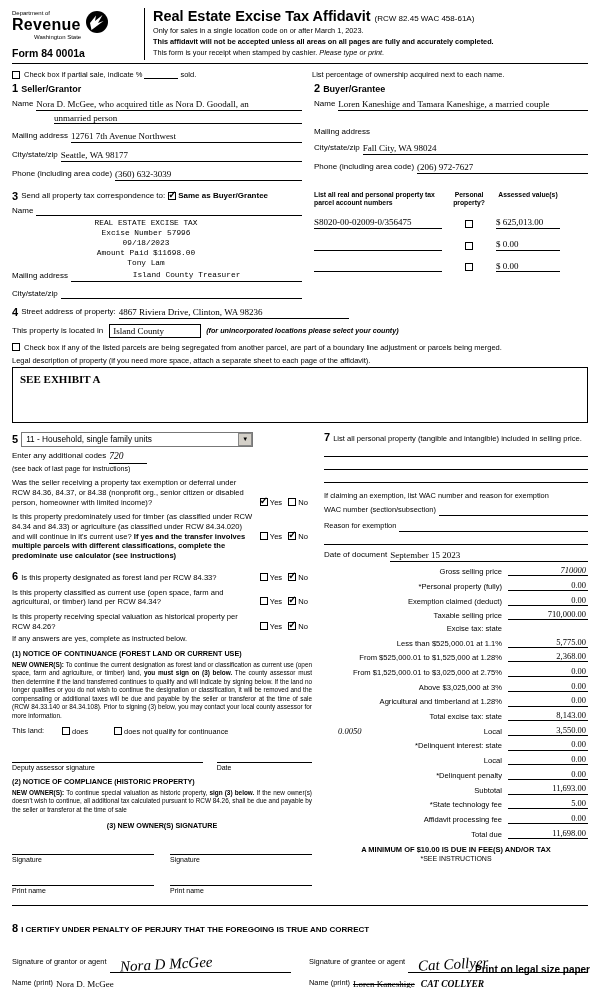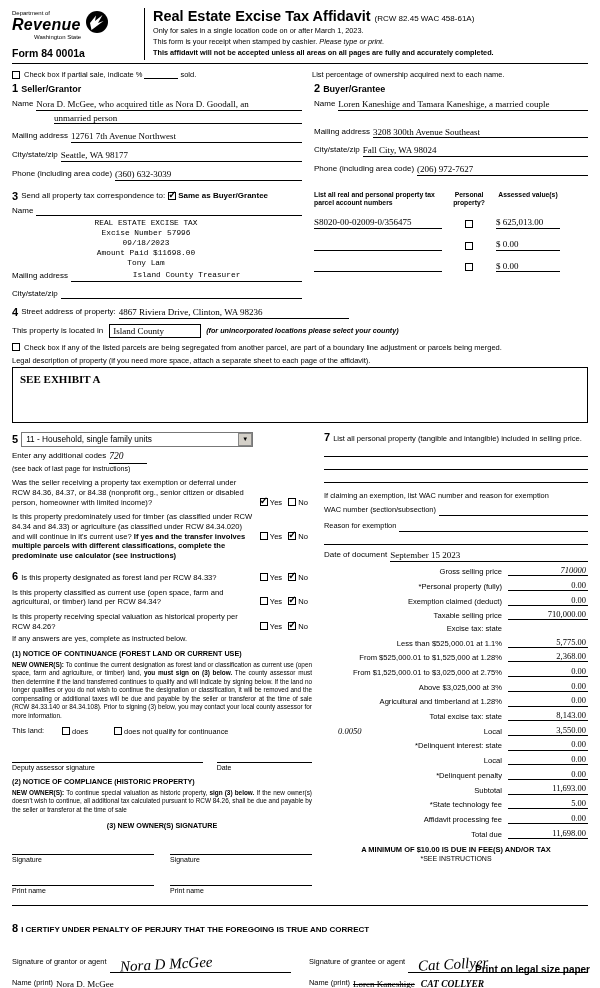--- a/index.html
+++ b/index.html
@@ -15,21 +15,21 @@
   .grow{flex:1;min-width:0}
   .val{font-family:"Liberation Serif","DejaVu Serif",serif;font-size:9px}
   .hand{font-family:"Liberation Serif","DejaVu Serif",serif;font-style:italic;font-size:9.5px}
   .fr{display:flex;margin-top:7px;font-size:8px}
   .fr .lbl{white-space:nowrap;margin-right:3px}
   
   .hdr{display:flex;border-bottom:1.5px solid #000;padding-bottom:3px}
   .hleft{width:130px;flex:none;padding-top:2px}
   .logo-line{display:flex;align-items:flex-start;gap:4px}
   .dept-sm{font-size:6px}
-  .dept-bg{font-size:16px;font-weight:bold;font-style:italic;line-height:1;letter-spacing:.3px}
+  .dept-bg{font-size:16px;font-weight:bold;line-height:1;letter-spacing:.3px}
   .dept-st{font-size:6px;margin-left:22px;margin-top:1px}
   .form-num{font-weight:bold;font-size:10.5px;margin-top:6px}
   .hright{flex:1;border-left:1px solid #000;padding-left:8px;margin-left:2px}
   .title-row{display:flex;align-items:baseline;gap:4px;flex-wrap:wrap}
   .title{font-size:14.5px;font-weight:bold;white-space:nowrap}
   .title-ref{font-size:8px}
   .hn{font-size:7.3px;margin-top:2px}
   
   .partial{display:flex;align-items:flex-end;padding:5px 0 4px;font-size:7.5px}
   .partial .pl{width:300px;flex:none;display:flex;align-items:flex-end;gap:2px}
@@ -95,22 +95,22 @@
         </svg>
       </div>
       <div class="form-num">Form 84 0001a</div>
     </div>
     <div class="hright">
       <div class="title-row">
         <span class="title">Real Estate Excise Tax Affidavit</span>
         <span class="title-ref">(RCW 82.45 WAC 458-61A)</span>
       </div>
       <div class="hn">Only for sales in a single location code on or after March 1, 2023.</div>
+      <div class="hn b">This affidavit will not be accepted unless all areas on all pages are fully and accurately completed.</div>
       <div class="hn"><span>This form is your receipt when stamped by cashier. </span><span class="i">Please type or print.</span></div>
-      <div class="hn b">This affidavit will not be accepted unless all areas on all pages are fully and accurately completed.</div>
     </div>
   </div>
 
   <div class="partial">
     <div class="pl">
       <span class="cb"></span>
       <span>Check box if partial sale, indicate %</span>
       <span class="fl" style="width:34px"></span>
       <span>sold.</span>
     </div>
@@ -147,21 +147,20 @@
       <div class="sec-head">
           <span class="num">2</span>
           <span class="t">Buyer/Grantee</span>
         </div>
       <div class="fr" style="margin-top:4px">
         <span class="lbl">Name</span>
         <span class="fl grow"><span class="val">Loren Kaneshige and Tamara Kaneshige, a married couple</span></span>
       </div>
       <div class="fr" style="margin-top:16px">
         <span class="lbl">Mailing address</span>
-        <span class="fl grow"><span class="val">3208 300th Avenue Southeast</span></span>
       </div>
       <div class="fr">
         <span class="lbl">City/state/zip</span>
         <span class="fl grow"><span class="val">Fall City, WA 98024</span></span>
       </div>
       <div class="fr">
         <span class="lbl">Phone (including area code)</span>
         <span class="fl grow"><span class="val">(206) 972-7627</span></span>
       </div>
     </div>

